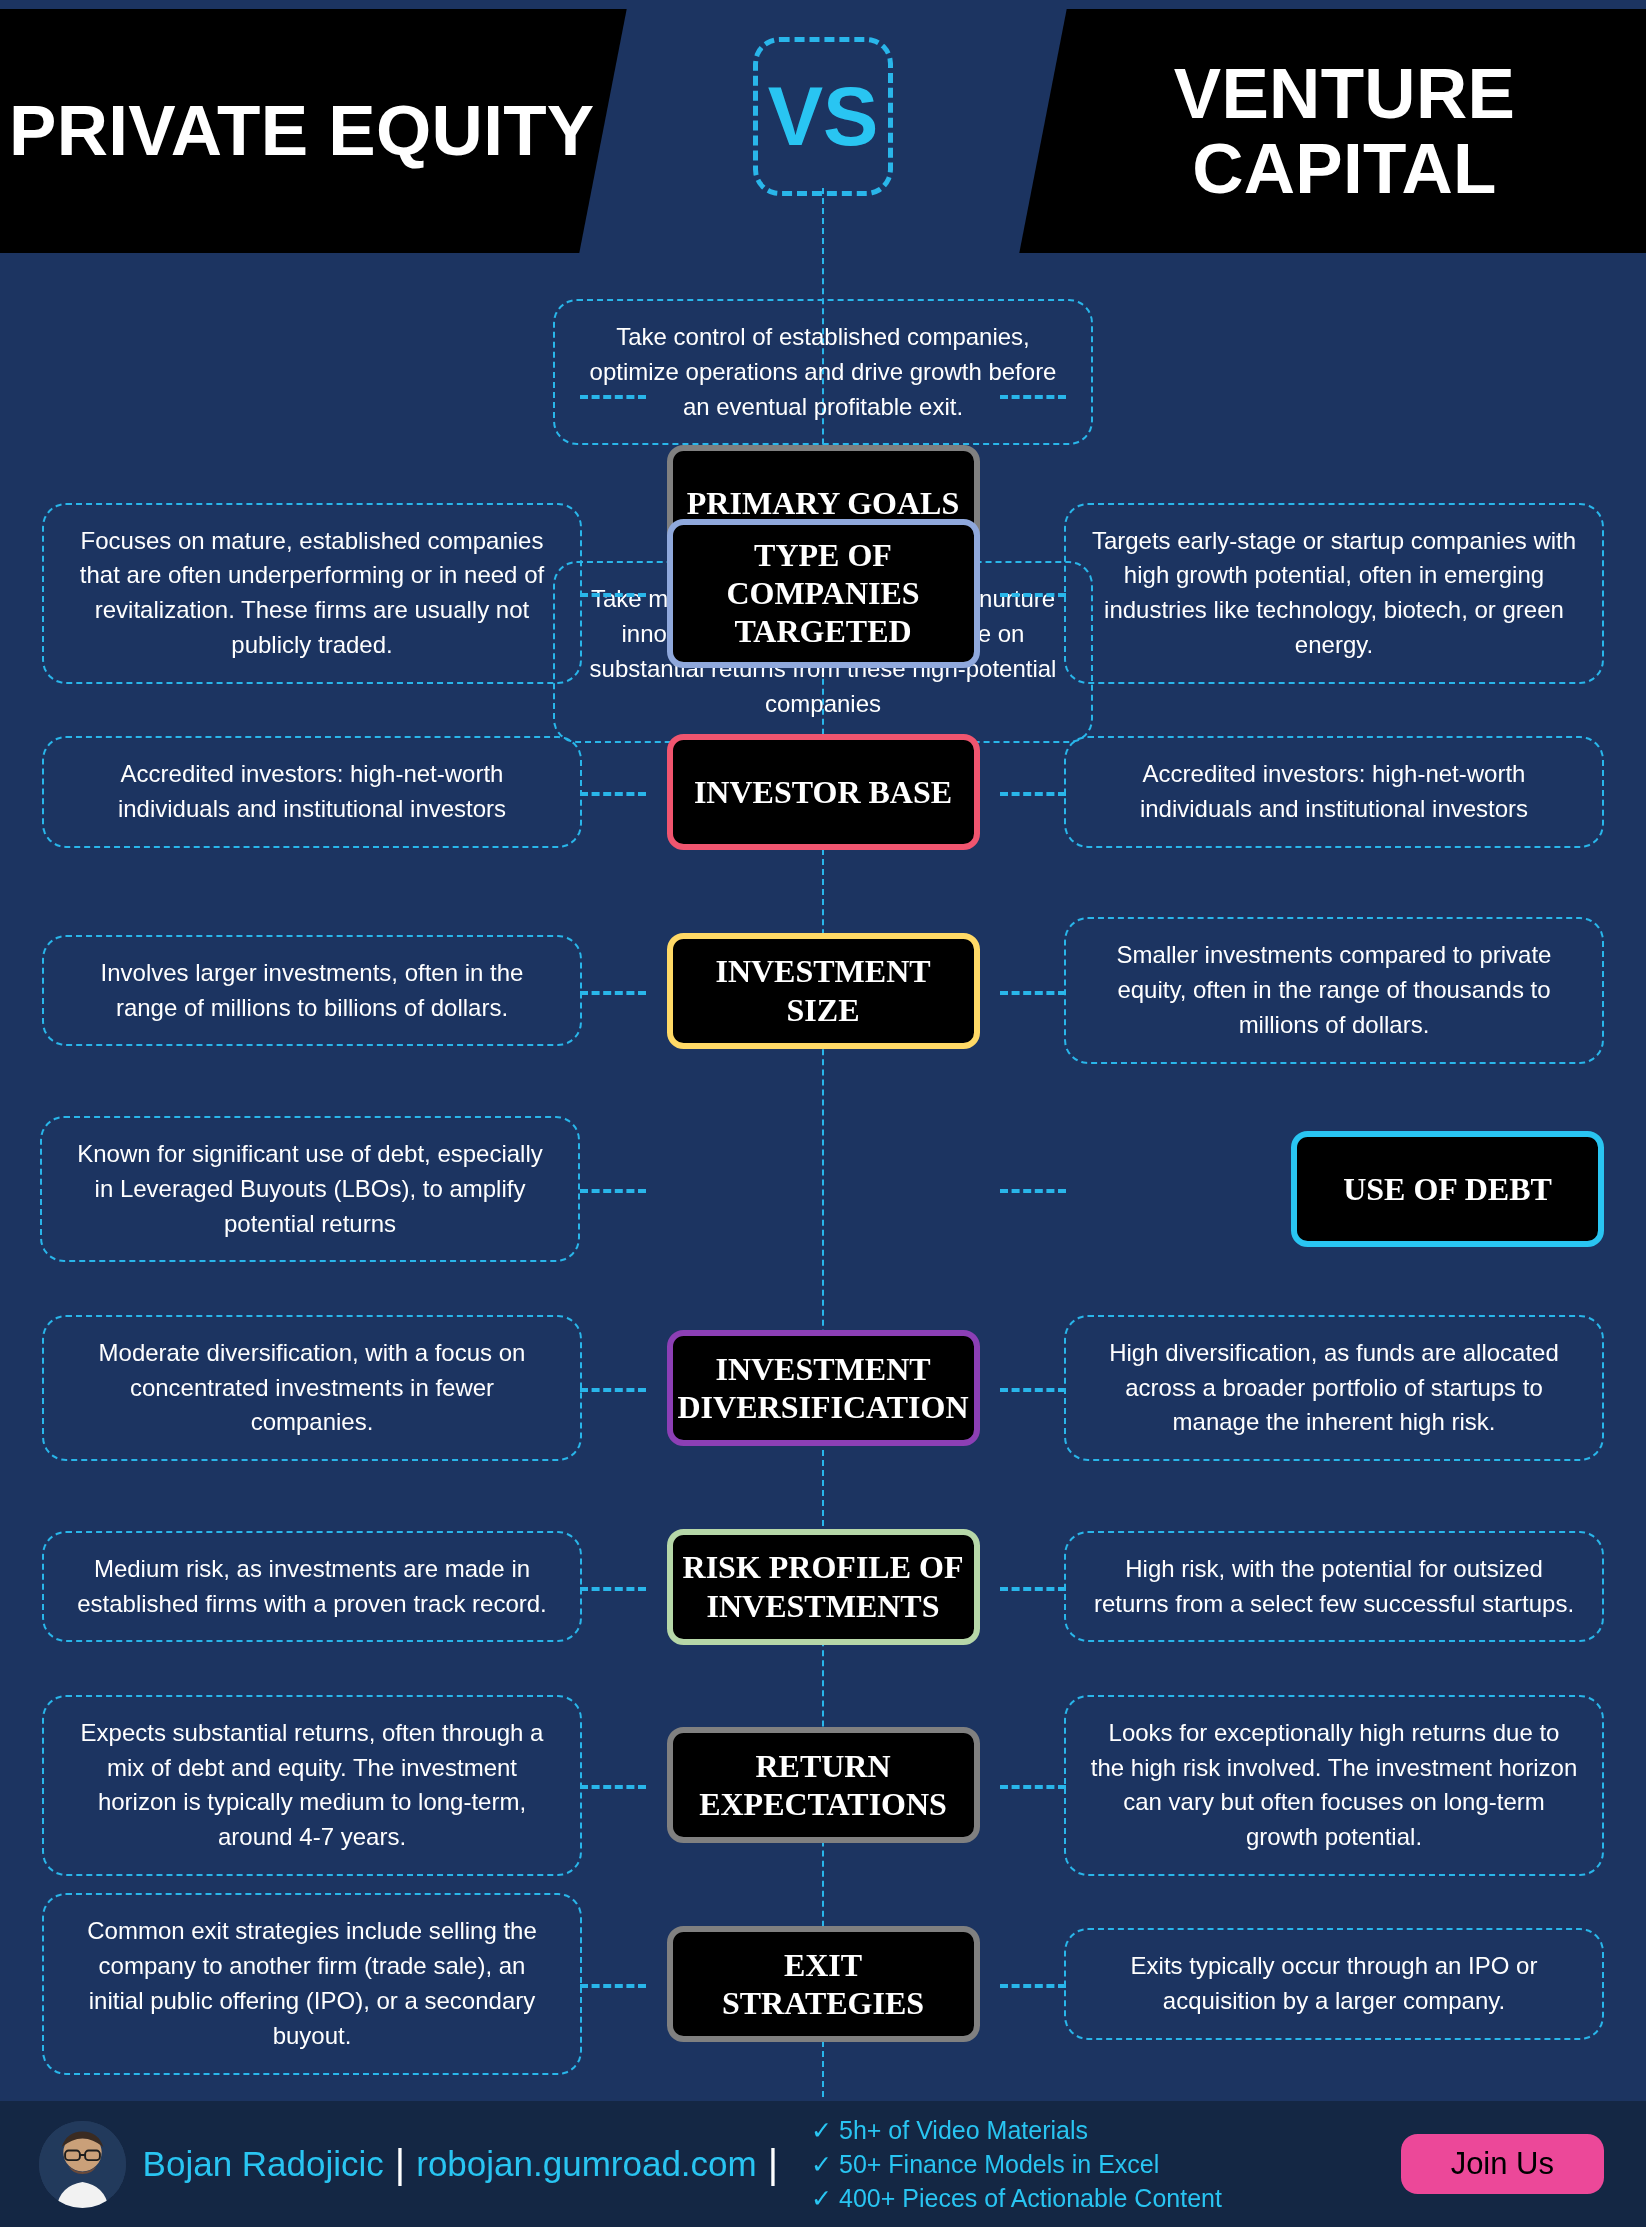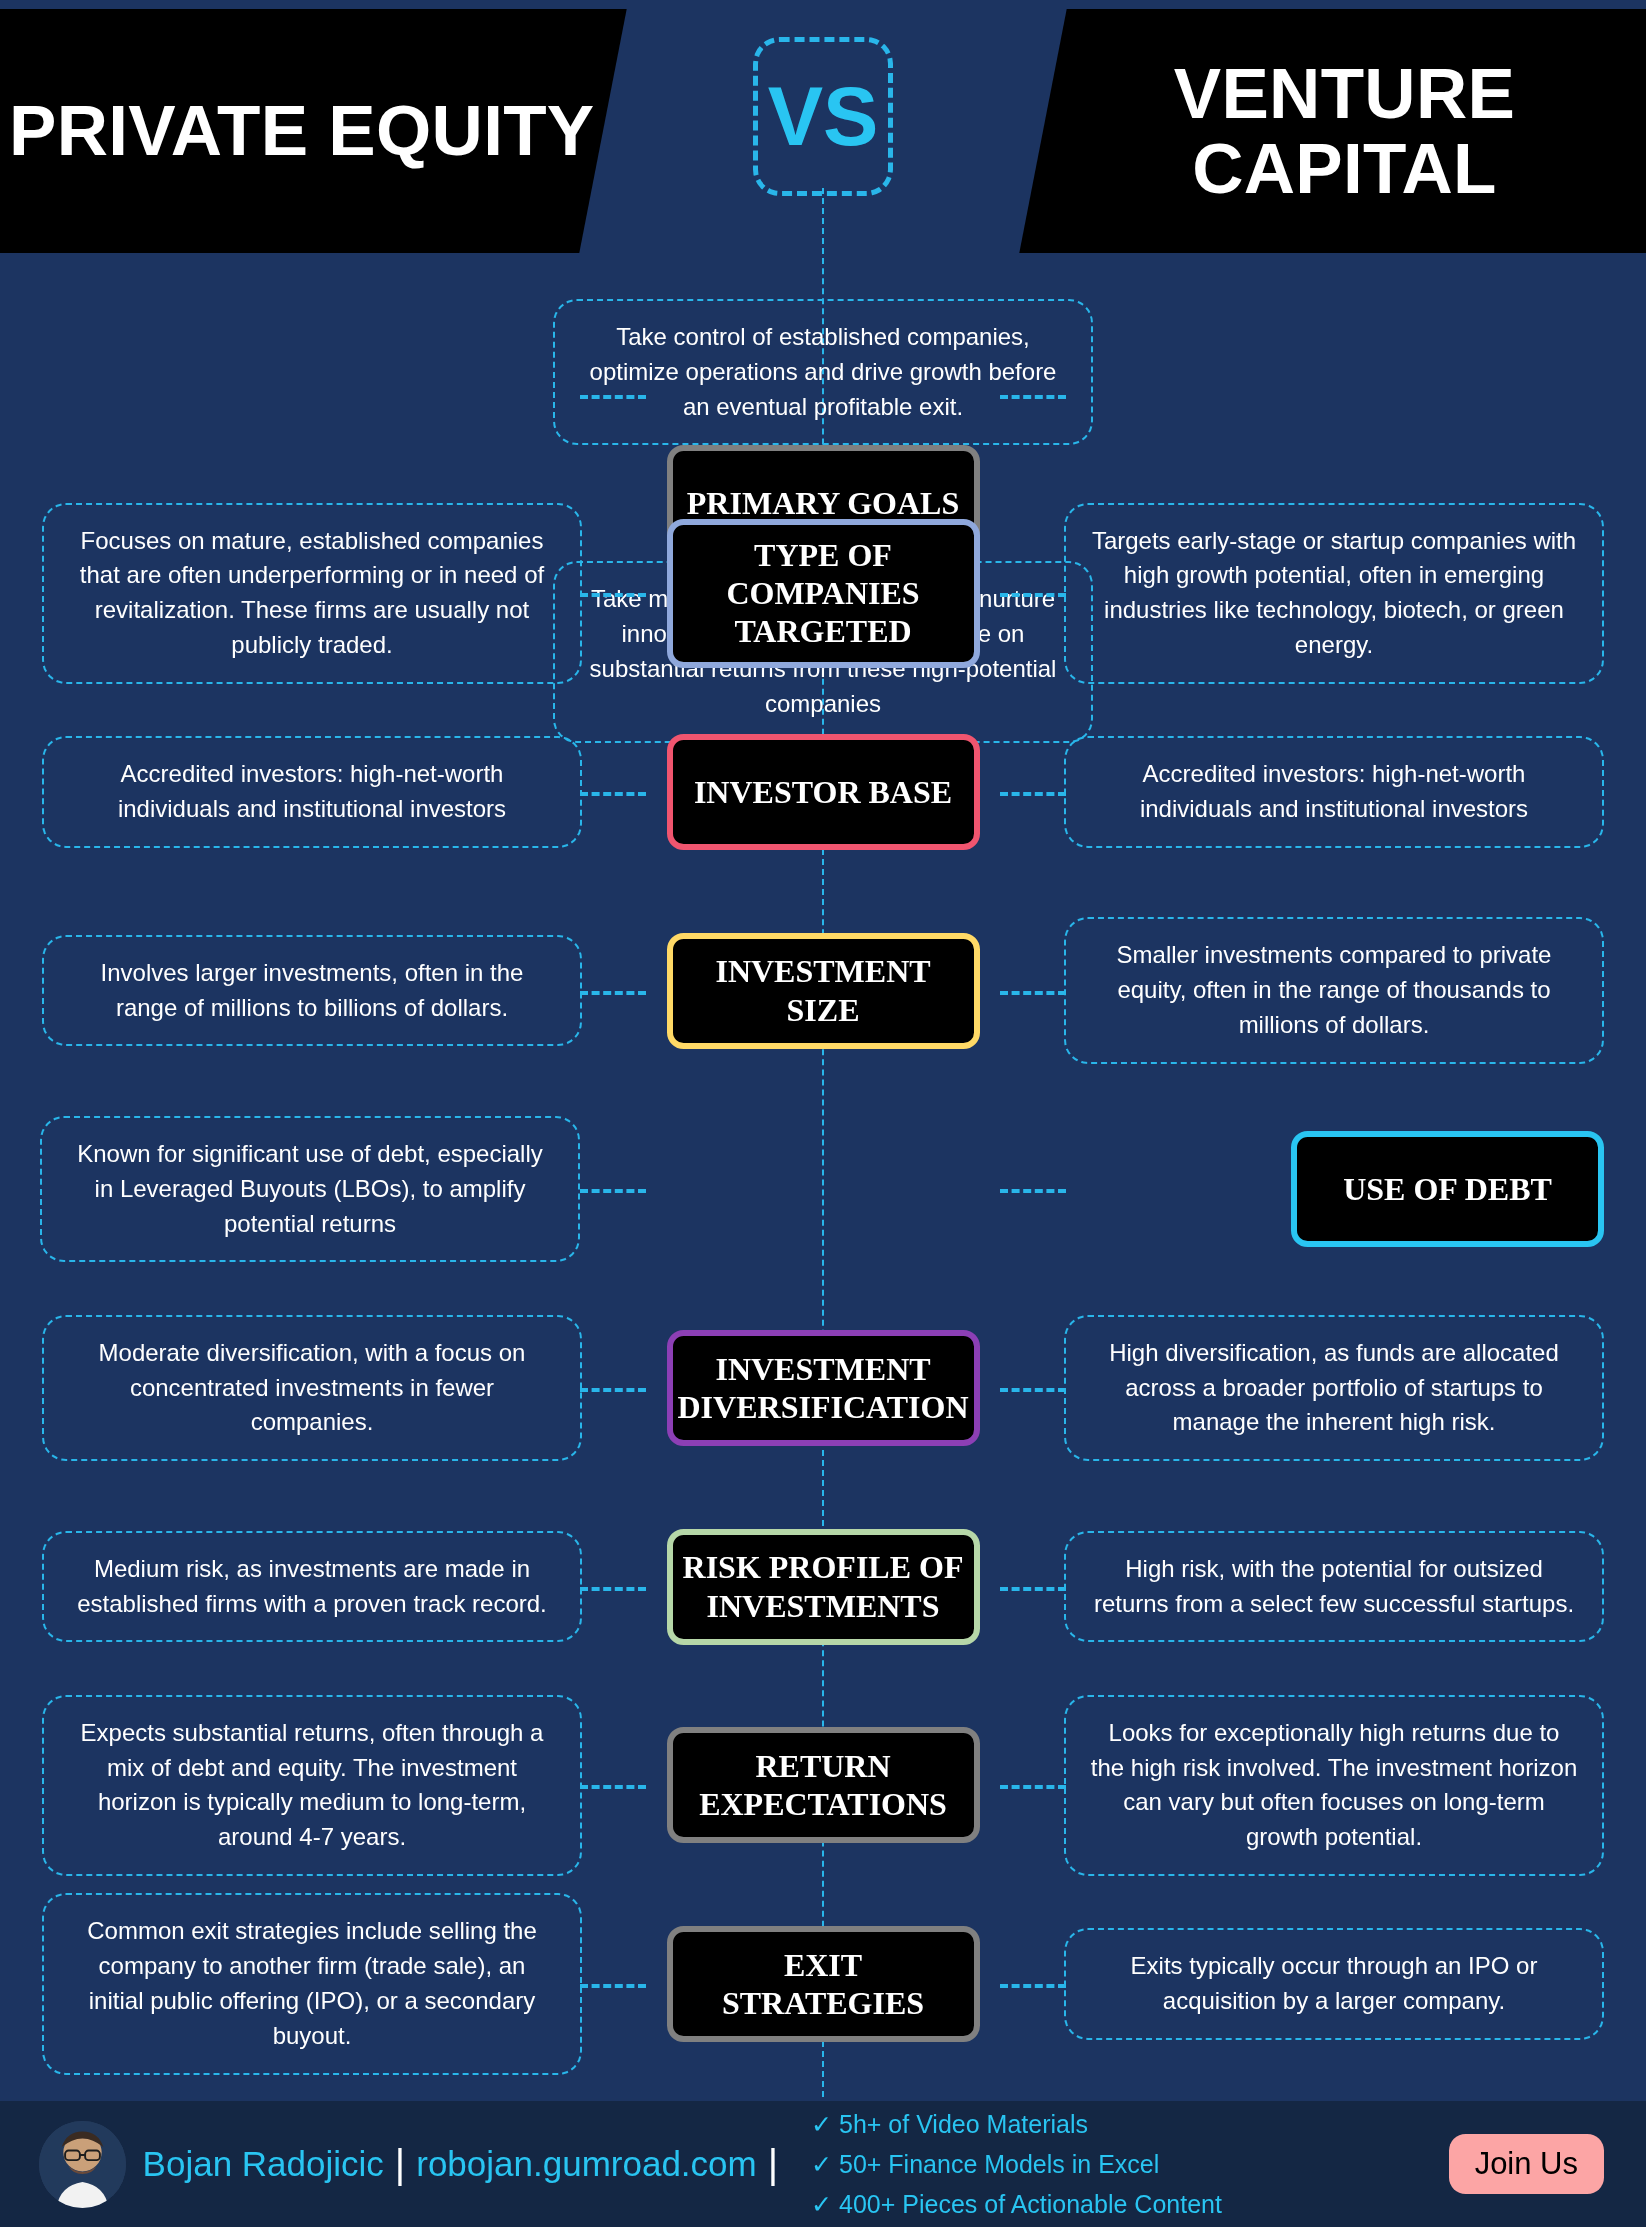--- a/index.html
+++ b/index.html
@@ -181,36 +181,36 @@
   .footer-sep {
     color: #ffffff;
     font-size: 40px;
     margin: 0 11px;
     font-weight: 300;
   }
   .bullets {
     display: flex;
     flex-direction: column;
     justify-content: center;
-    gap: 11px;
+    gap: 5px;
     margin-left: 22px;
   }
   .bullet {
     color: #29c5f2;
     font-size: 25px;
     white-space: nowrap;
   }
   .join-btn {
     margin-left: auto;
     margin-right: 42px;
-    background: #fca5a5;
+    background: #ec4899;
     color: #000000;
     font-size: 31px;
     border-radius: 16.6px;
-    padding: 12px 26px;
+    padding: 12px 50px;
     border: none;
     font-family: "Liberation Sans", sans-serif;
     cursor: pointer;
   }
 </style>
 </head>
 <body>
 
 <div class="page">
 

